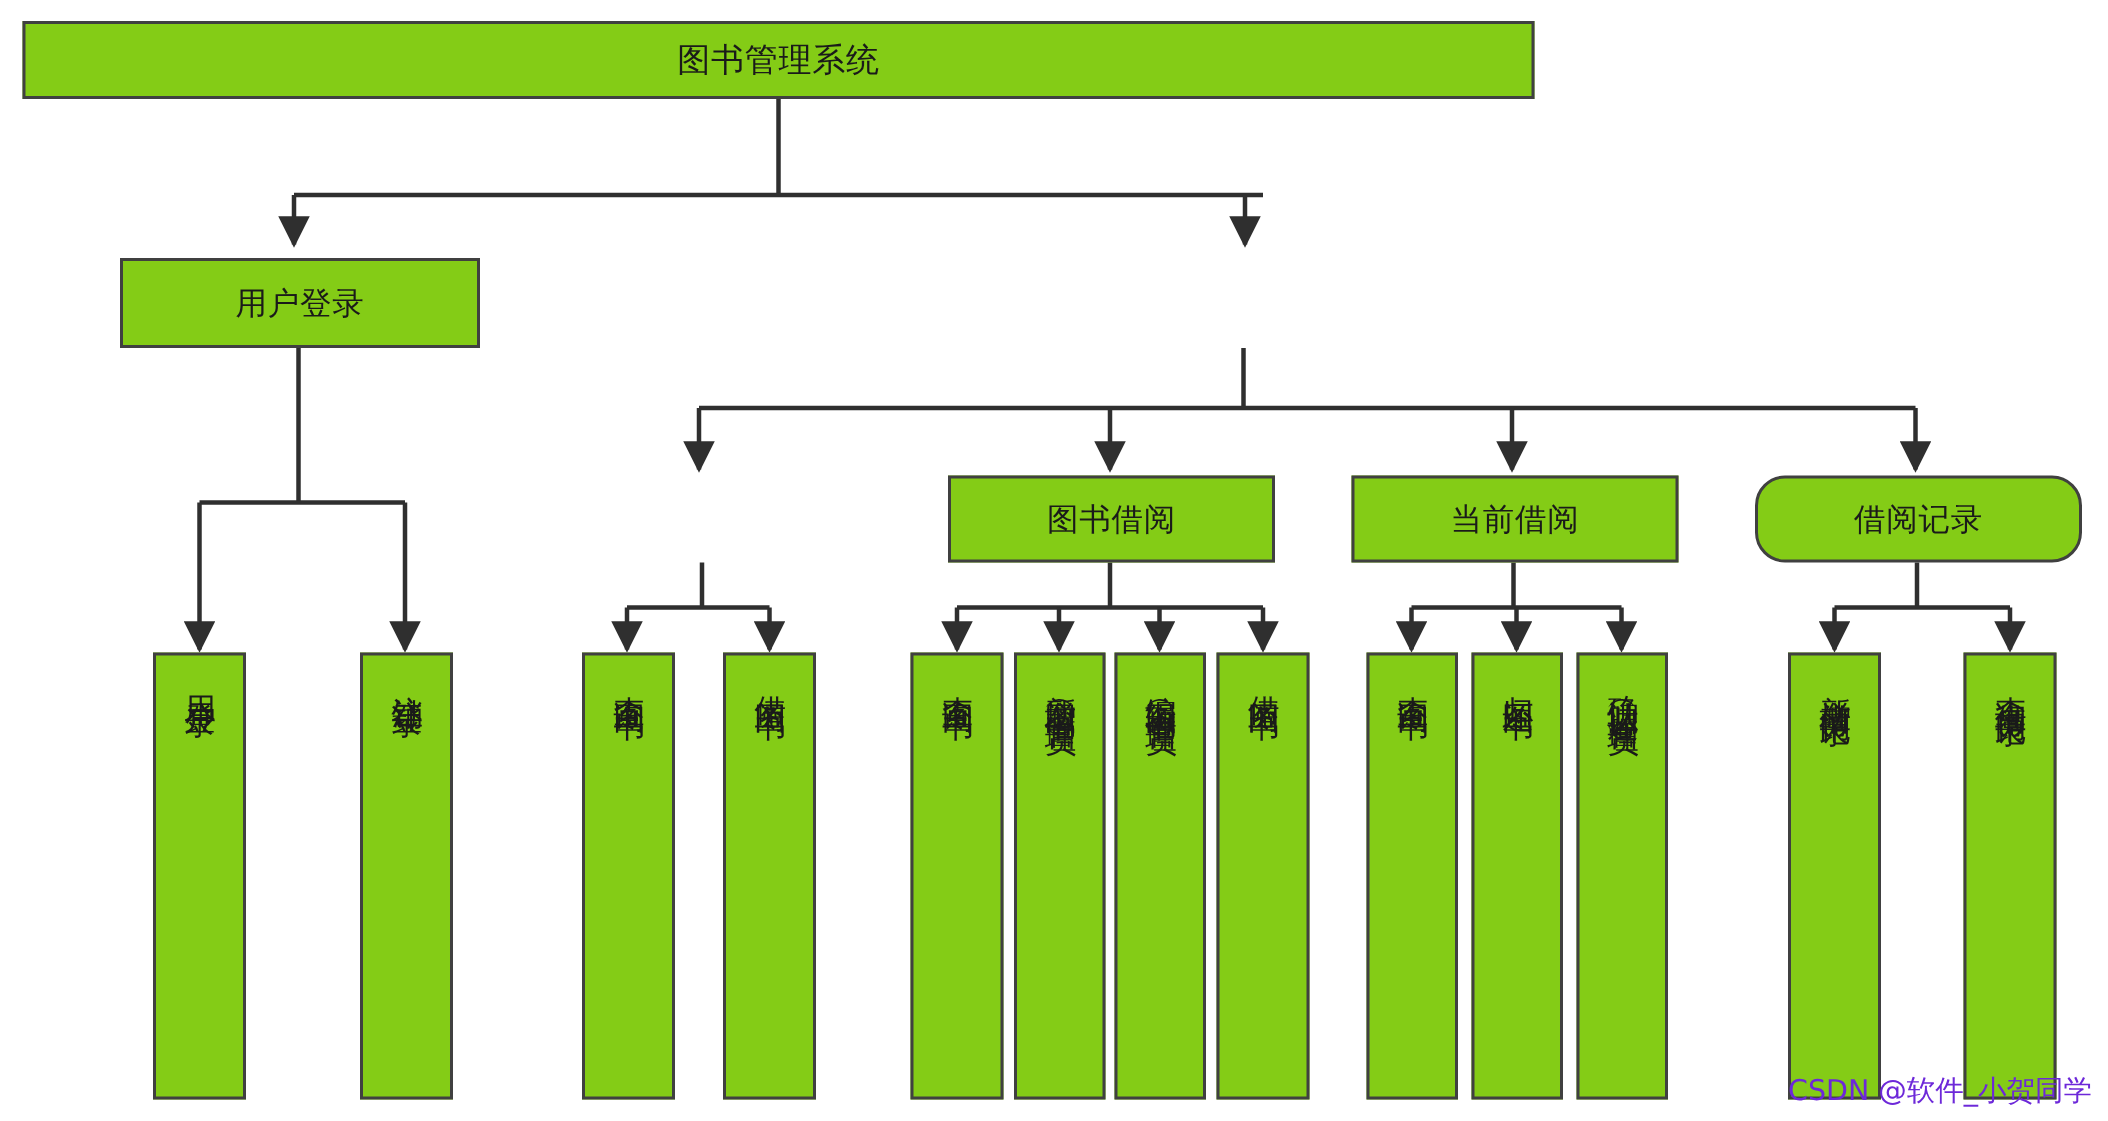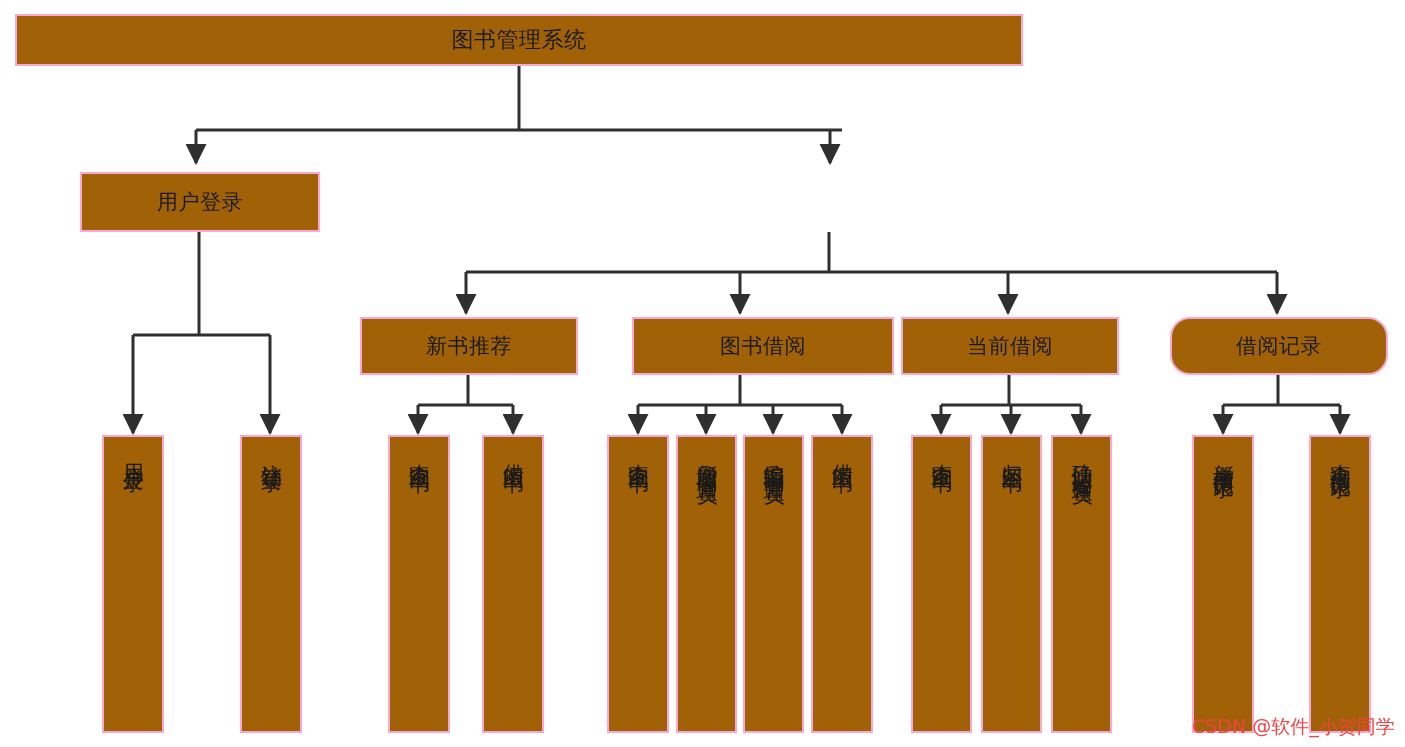--- a/index.html
+++ b/index.html
@@ -20,22 +20,22 @@
   #edges {
     position: absolute;
     left: 0;
     top: 0;
     width: 1405px;
     height: 747px;
   }
   .node {
     position: absolute;
     box-sizing: border-box;
-    border: 2px solid #f9a8d4;
-    background: #a16207;
+    border: 2px solid #404040;
+    background: #84cc16;
     display: flex;
     align-items: center;
     justify-content: center;
     color: #1a1a1a;
   }
   .node.horiz {
     font-size: 21px;
     letter-spacing: 0.5px;
   }
   .node.vert {
@@ -48,21 +48,21 @@
     text-orientation: upright;
     letter-spacing: 3px;
     line-height: 1;
     white-space: nowrap;
   }
   .node.root {
     font-size: 22px;
   }
   .watermark {
     position: absolute;
-    color: #ef4444;
+    color: #6d28d9;
     font-size: 19px;
     white-space: nowrap;
     font-family: "DejaVu Sans", "Liberation Sans", sans-serif;
   }
 </style>
 </head>
 <body>
 
 <div id="canvas">
 
@@ -118,25 +118,22 @@
 
   <div class="node horiz root" style="left:15px; top:14px; width:1008px; height:52px;">
     <span>图书管理系统</span>
   </div>
 
   <div class="node horiz" style="left:80px; top:172px; width:240px; height:60px;">
     <span>用户登录</span>
   </div>
 
 
-  <div class="node horiz" style="left:360px; top:317px; width:218px; height:58px;">
-    <span>新书推荐</span>
-  </div>
 
-  <div class="node horiz" style="left:632px; top:317px; width:262px; height:58px;">
+  <div class="node horiz" style="left:632px; top:317px; width:218px; height:58px;">
     <span>图书借阅</span>
   </div>
 
   <div class="node horiz" style="left:901px; top:317px; width:218px; height:58px;">
     <span>当前借阅</span>
   </div>
 
   <div class="node horiz" style="left:1170px; top:317px; width:218px; height:58px;border-radius:20px;">
     <span>借阅记录</span>
   </div>

